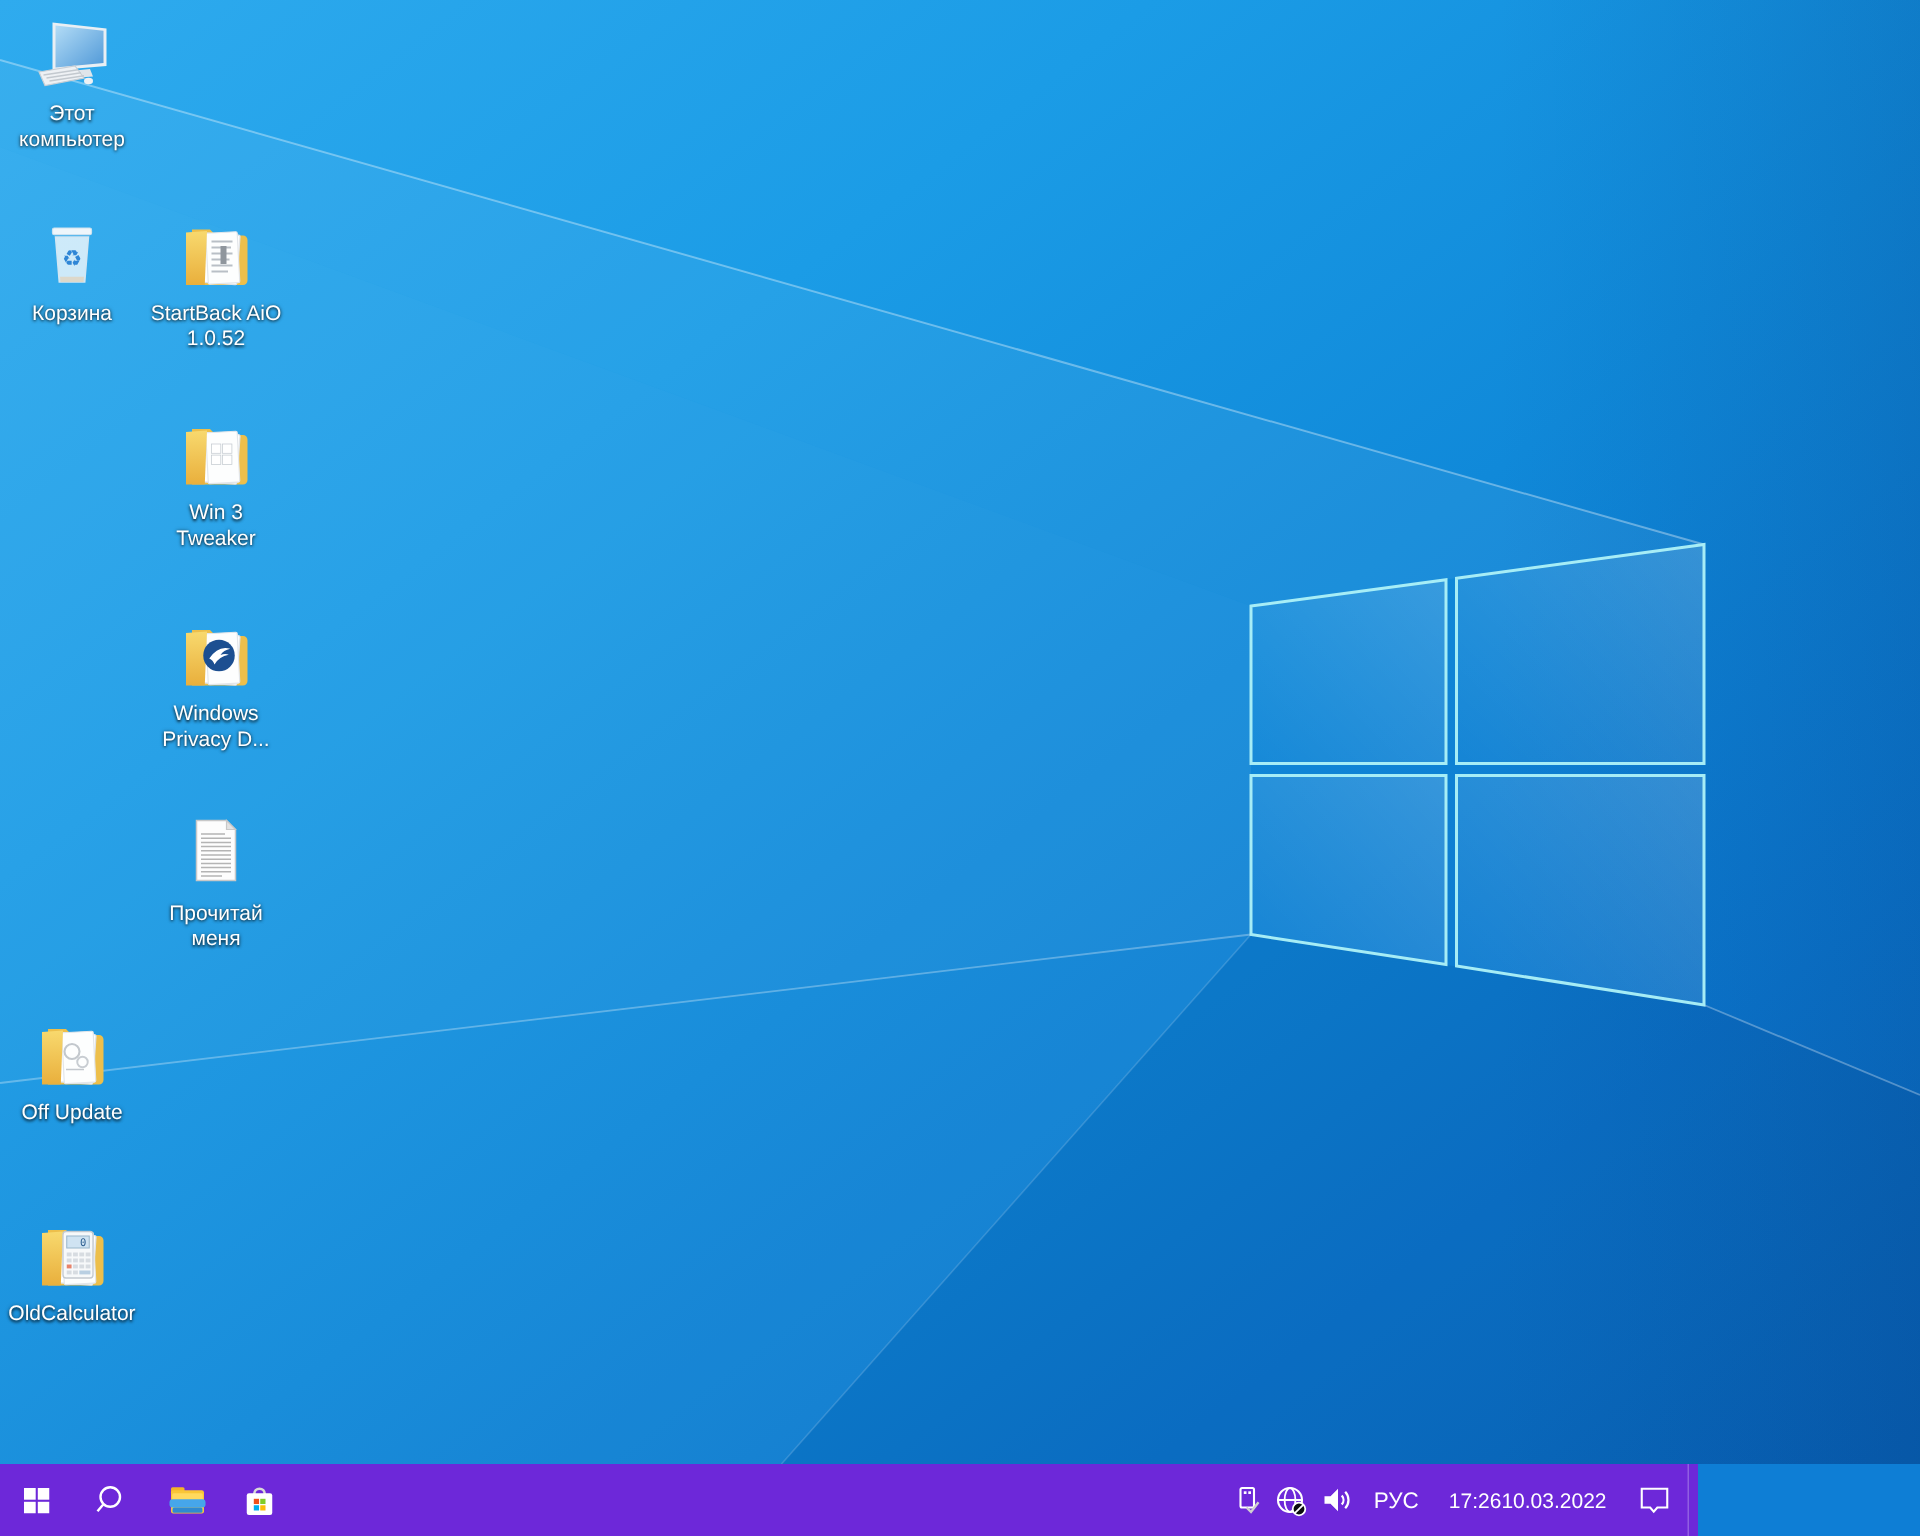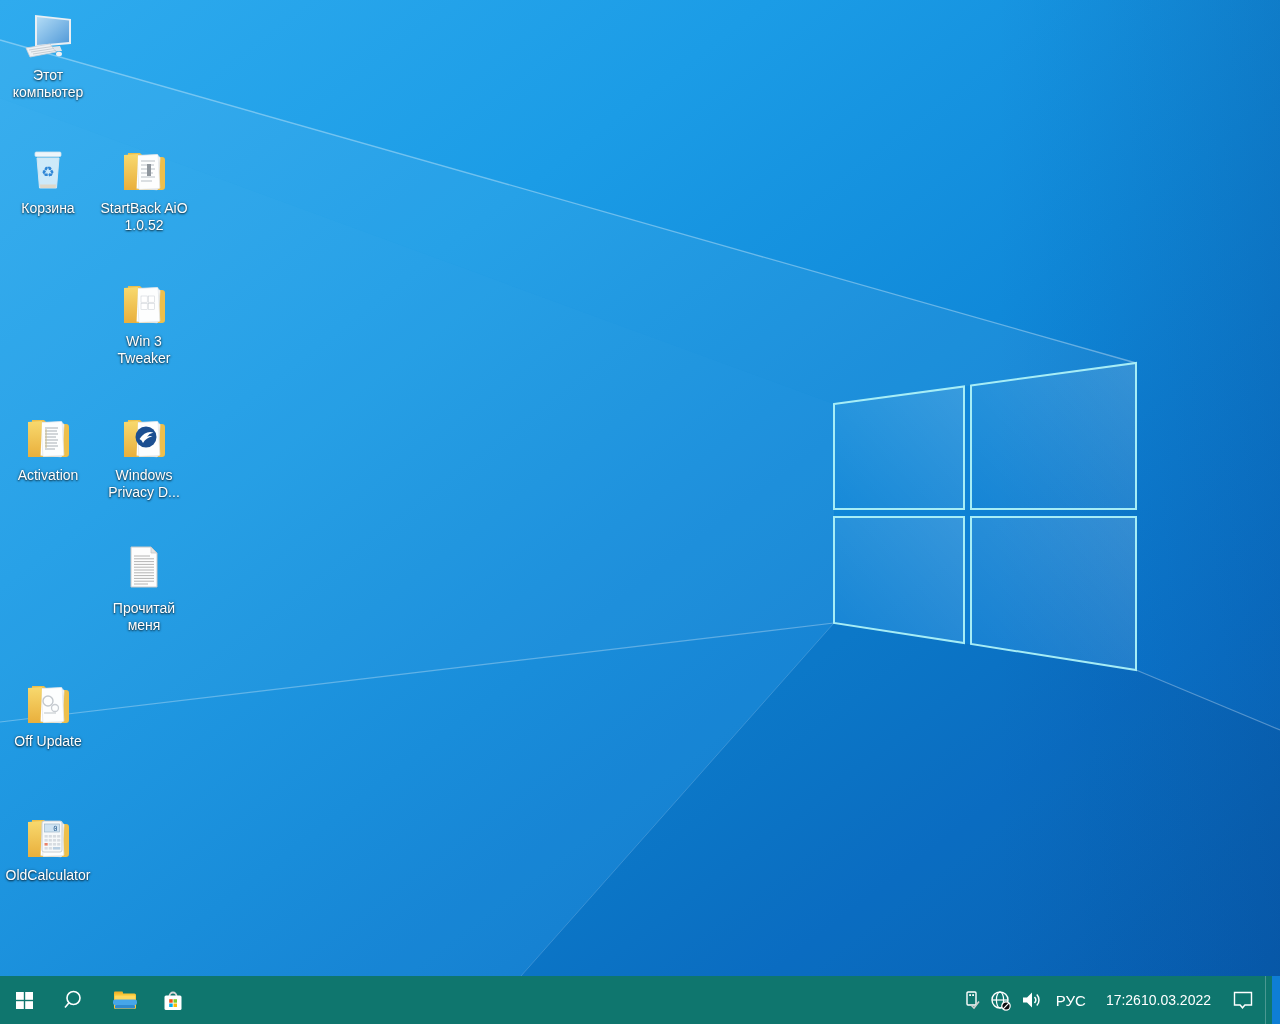--- a/index.html
+++ b/index.html
@@ -20,22 +20,22 @@
     margin-top:2px;font-size:14px;line-height:17px;color:#fff;
     white-space:pre-line;
     text-shadow:0 1px 2px rgba(0,0,0,.75),0 0 3px rgba(0,0,0,.35);
   }
   .cell.sel{
     background:rgba(140,205,244,.5);
     border:1px solid rgba(235,248,255,.55);
   }
   
   .taskbar{
-    position:absolute;left:0;bottom:0;width:1272px;height:48px;
-    background:#0f766e;display:flex;align-items:stretch;
+    position:absolute;left:0;bottom:0;width:1132px;height:48px;
+    background:#6d28d9;display:flex;align-items:stretch;
   }
   .tbtn{width:48px;display:flex;align-items:center;justify-content:center;}
   .tray{margin-left:auto;display:flex;align-items:stretch;}
   .tray-ic{width:30px;display:flex;align-items:center;justify-content:center;}
   .lang{display:flex;align-items:center;justify-content:center;color:#fff;font-size:15px;padding:0 10px;}
   .clock{display:flex;flex-direction:row;align-items:center;justify-content:center;color:#fff;font-size:14px;line-height:17px;padding:0 10px;}
   .notif{width:44px;display:flex;align-items:center;justify-content:center;}
   .showdesk{width:6px;border-left:1px solid rgba(255,255,255,.25);}
 </style>
 </head>
@@ -118,28 +118,20 @@
     <svg class="ic" viewBox="0 0 56 56">
       <rect x="15" y="10" width="26" height="4.5" rx="1.2" fill="#eef6fb" stroke="#cfe2ee" stroke-width="0.8"></rect>
       <path d="M17 16 L39 16 L36.5 46 L19.5 46 Z" fill="#e9f4fb" fill-opacity="0.85" stroke="#d2e6f2" stroke-width="1"></path>
       <path d="M20 42.5 h16 l-0.3 3.5 h-15.4 z" fill="#ddd8ca"></path>
       <text x="28" y="35" font-size="15" text-anchor="middle" fill="#2f86d6" font-family="DejaVu Sans, sans-serif">♻</text>
     </svg>
     <div class="lbl">Корзина</div>
   </div>
 
 
-  <div class="cell" style="left:0;top:404px">
-    <svg class="ic" viewBox="0 0 56 56">
-      <use href="#fold"></use>
-      <path d="M25 19 h13 M25 22 h12 M25 25 h13 M25 28 h11 M25 31 h13 M25 34 h12 M25 37 h13 M25 40 h10" stroke="#a8adb4" stroke-width="1.1" fill="none"></path>
-      <path d="M26 20 v19" stroke="#c8b98a" stroke-width="1" fill="none"></path>
-    </svg>
-    <div class="lbl">Activation</div>
-  </div>
 
 
   <div class="cell" style="left:0;top:670px">
     <svg class="ic" viewBox="0 0 56 56">
       <use href="#fold"></use>
       <circle cx="28" cy="26" r="5" fill="none" stroke="#c3c8cd" stroke-width="1.4"></circle>
       <circle cx="35" cy="33" r="3.5" fill="none" stroke="#c8cdd2" stroke-width="1.3"></circle>
       <path d="M24 38 h12" stroke="#c3c8cd" stroke-width="1.1"></path>
     </svg>
     <div class="lbl">Off Update</div>

